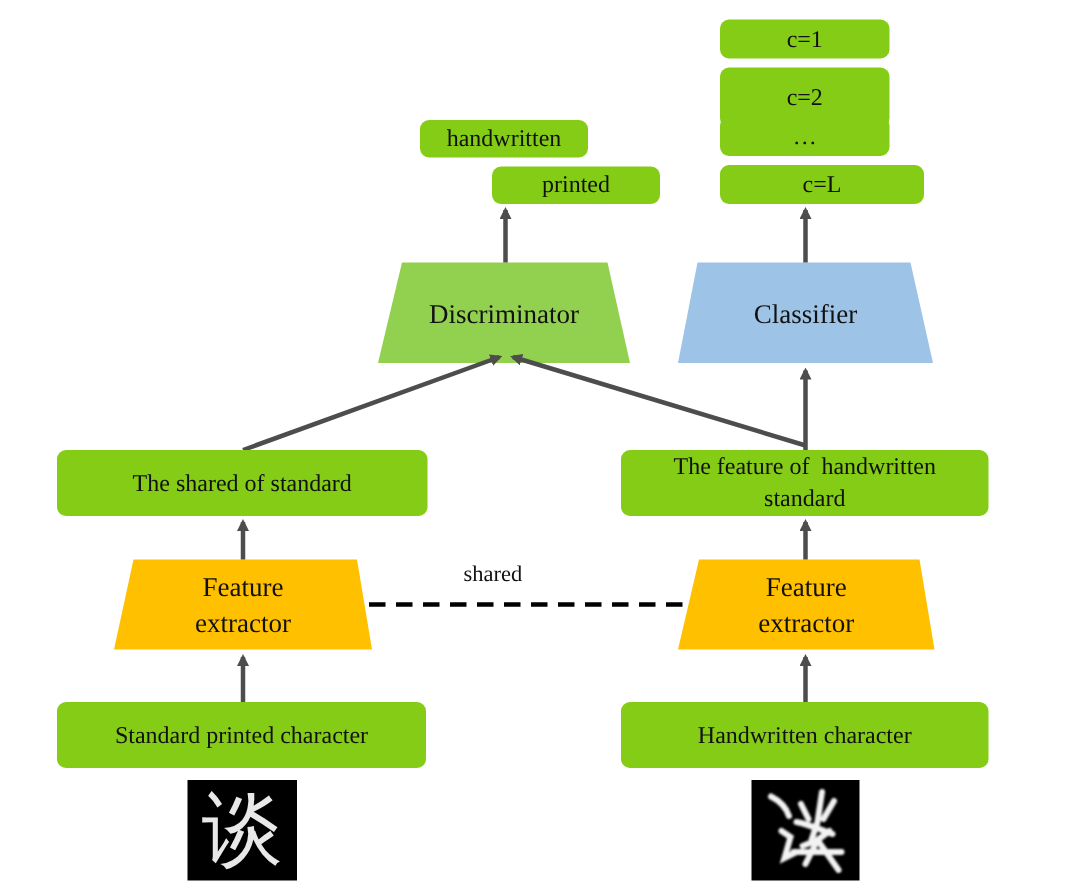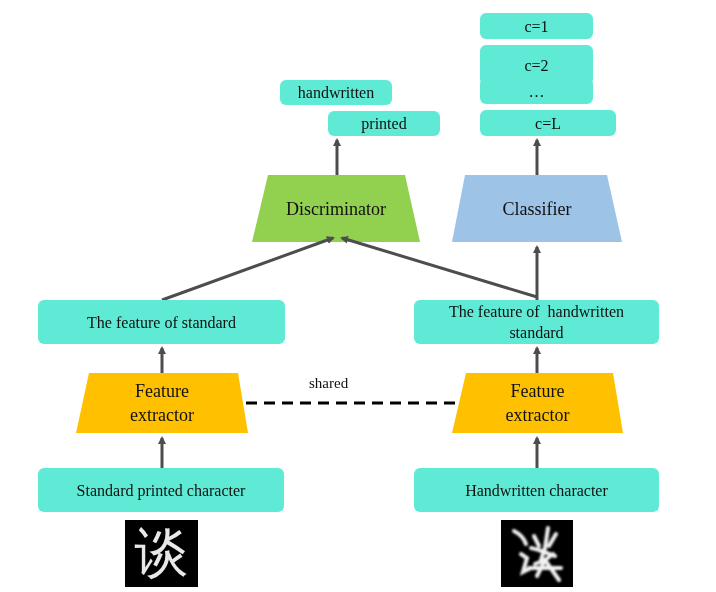--- a/index.html
+++ b/index.html
@@ -1,18 +1,18 @@
 <!DOCTYPE html>
 <html><head>
 <meta charset="utf-8">
 <style>
   html, body { margin: 0; padding: 0; background: #ffffff; }
   body { width: 716px; height: 592px; position: relative; overflow: hidden;
          font-family: "Liberation Serif", "DejaVu Serif", serif; color: #111; }
-  .box { position: absolute; background: #5eead4; border-radius: 6px;
+  .box { position: absolute; background: #84cc16; border-radius: 6px;
          display: flex; align-items: center; justify-content: center;
          text-align: center; font-size: 16px; line-height: 21px; }
   .trap-label { position: absolute; display: flex; align-items: center; justify-content: center;
          text-align: center; font-weight: normal; font-size: 18px; line-height: 24px; }
   .label { position: absolute; font-size: 15px; }
   svg.layer { position: absolute; left: 0; top: 0; }
   .charimg { position: absolute; background: #000; overflow: hidden; }
 </style>
 </head>
 <body>
@@ -50,21 +50,21 @@
 <div class="box" style="left:480px; top:13px; width:113px; height:26px;">c=1</div>
 <div class="box" style="left:480px; top:45px; width:113px; height:40px;">c=2</div>
 <div class="box" style="left:480px; top:78px; width:113px; height:26px;">…</div>
 <div class="box" style="left:480px; top:110px; width:136px; height:26px;">c=L</div>
 
 <div class="trap-label" style="left:252px; top:175px; width:168px; height:67px;">Discriminator</div>
 
 <div class="trap-label" style="left:452px; top:175px; width:170px; height:67px;">Classifier</div>
 
 <div class="box" style="left:38px; top:300px; width:247px; height:44px; flex-direction:column;">
-  <span>The feature of standard</span>
+  <span>The shared of standard</span>
 </div>
 <div class="box" style="left:414px; top:300px; width:245px; height:44px; flex-direction:column;">
   <span style="white-space:pre;">The feature of  handwritten</span>
   <span>standard</span>
 </div>
 
 <div class="trap-label" style="left:76px; top:373px; width:172px; height:60px; flex-direction:column;">
   <span>Feature</span>
   <span>extractor</span>
 </div>

